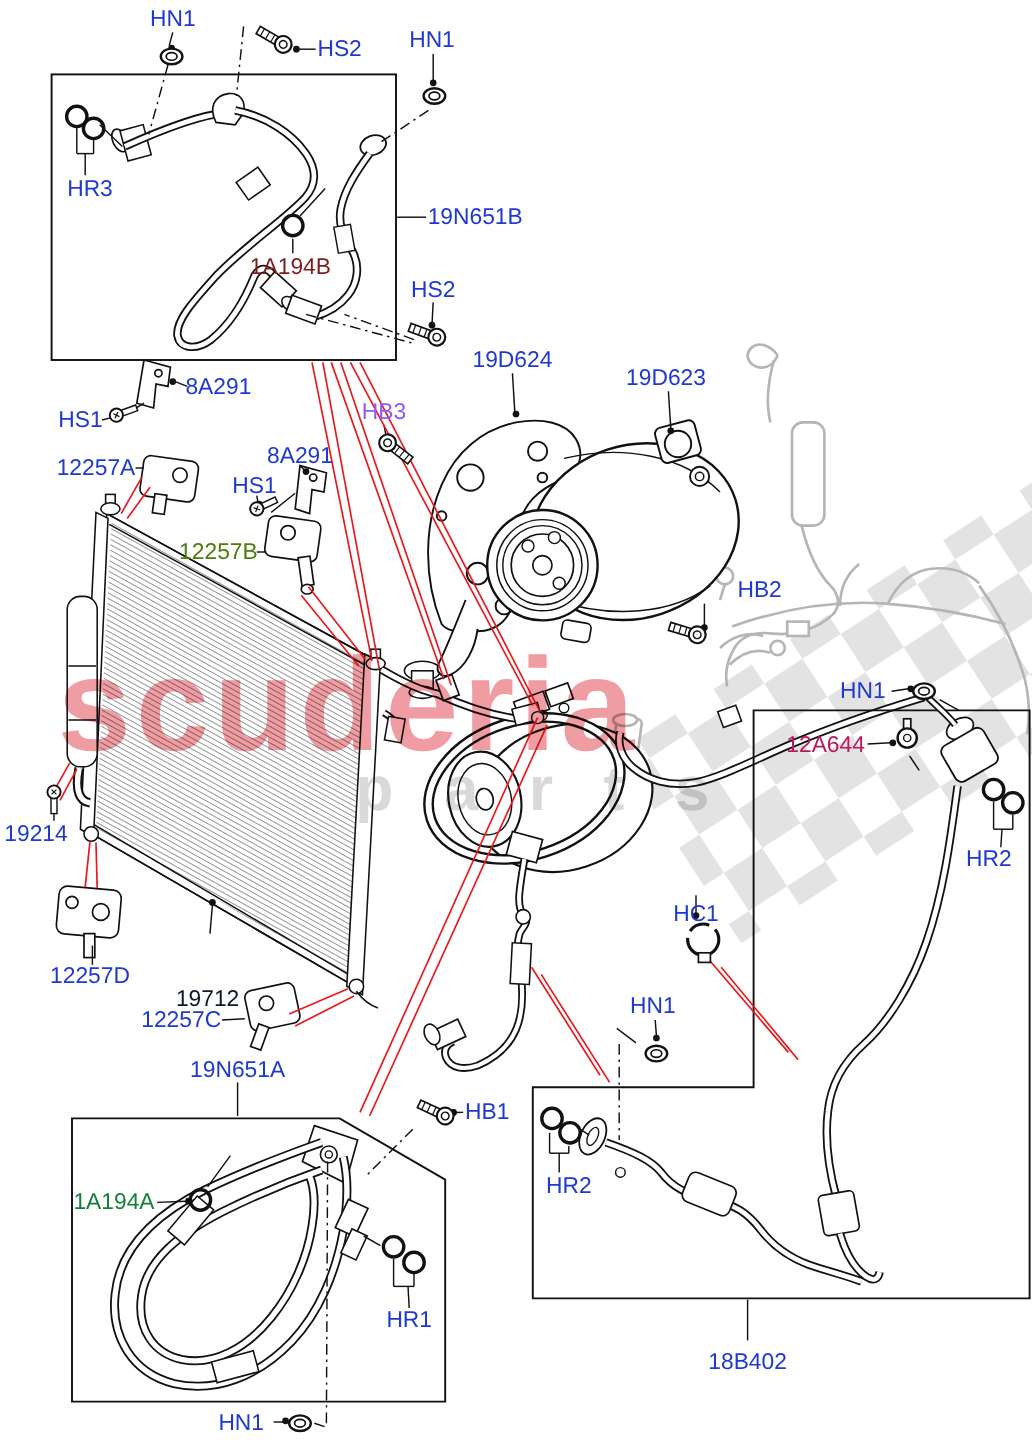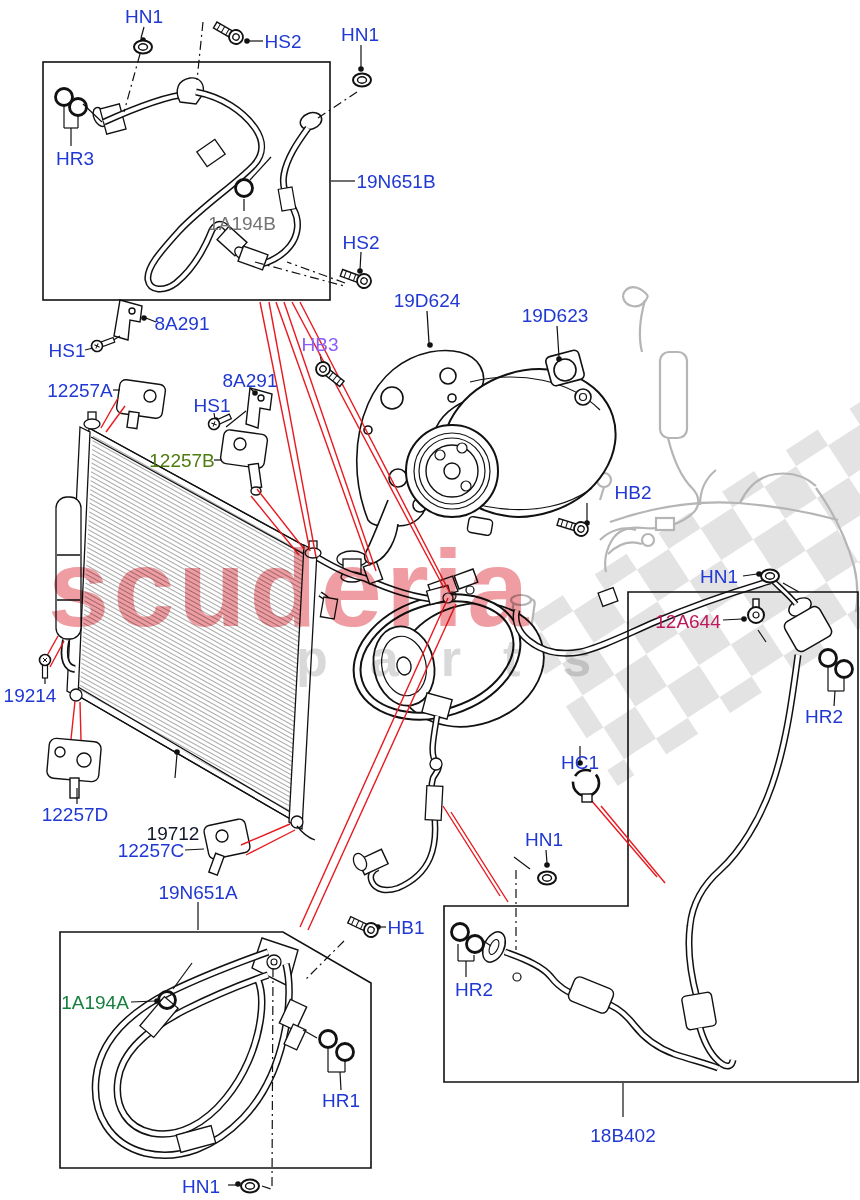--- a/index.html
+++ b/index.html
@@ -470,21 +470,21 @@
       </g>
 </svg>
 
 <div class="wm-brand" style="color: rgb(239, 157, 162);">scuderia</div>
 <div class="wm-sub" style="color: rgb(217, 217, 217);">parts</div>
 <div id="labels">
       <div class="plabel" style="left: 144px; top: 16px; color: rgb(32, 56, 212);">HN1</div>
       <div class="plabel" style="left: 283px; top: 41px; color: rgb(32, 56, 212);">HS2</div>
       <div class="plabel" style="left: 360px; top: 34px; color: rgb(32, 56, 212);">HN1</div>
       <div class="plabel" style="left: 75px; top: 158px; color: rgb(32, 56, 212);">HR3</div>
-      <div class="plabel" style="left: 242px; top: 223px; color: #737373;">1A194B</div>
+      <div class="plabel" style="left: 242px; top: 223px; color: #7f1d1d;">1A194B</div>
       <div class="plabel" style="left: 396px; top: 181px; color: rgb(32, 56, 212);">19N651B</div>
       <div class="plabel" style="left: 361px; top: 242px; color: rgb(32, 56, 212);">HS2</div>
       <div class="plabel" style="left: 182px; top: 323px; color: rgb(32, 56, 212);">8A291</div>
       <div class="plabel" style="left: 67px; top: 350px; color: rgb(32, 56, 212);">HS1</div>
       <div class="plabel" style="left: 80px; top: 390px; color: rgb(32, 56, 212);">12257A</div>
       <div class="plabel" style="left: 250px; top: 380px; color: rgb(32, 56, 212);">8A291</div>
       <div class="plabel" style="left: 212px; top: 405px; color: rgb(32, 56, 212);">HS1</div>
       <div class="plabel" style="left: 182px; top: 460px; color: #4d7c0f;">12257B</div>
       <div class="plabel" style="left: 320px; top: 344px; color: #8b5cf6;">HB3</div>
       <div class="plabel" style="left: 427px; top: 300px; color: rgb(32, 56, 212);">19D624</div>

